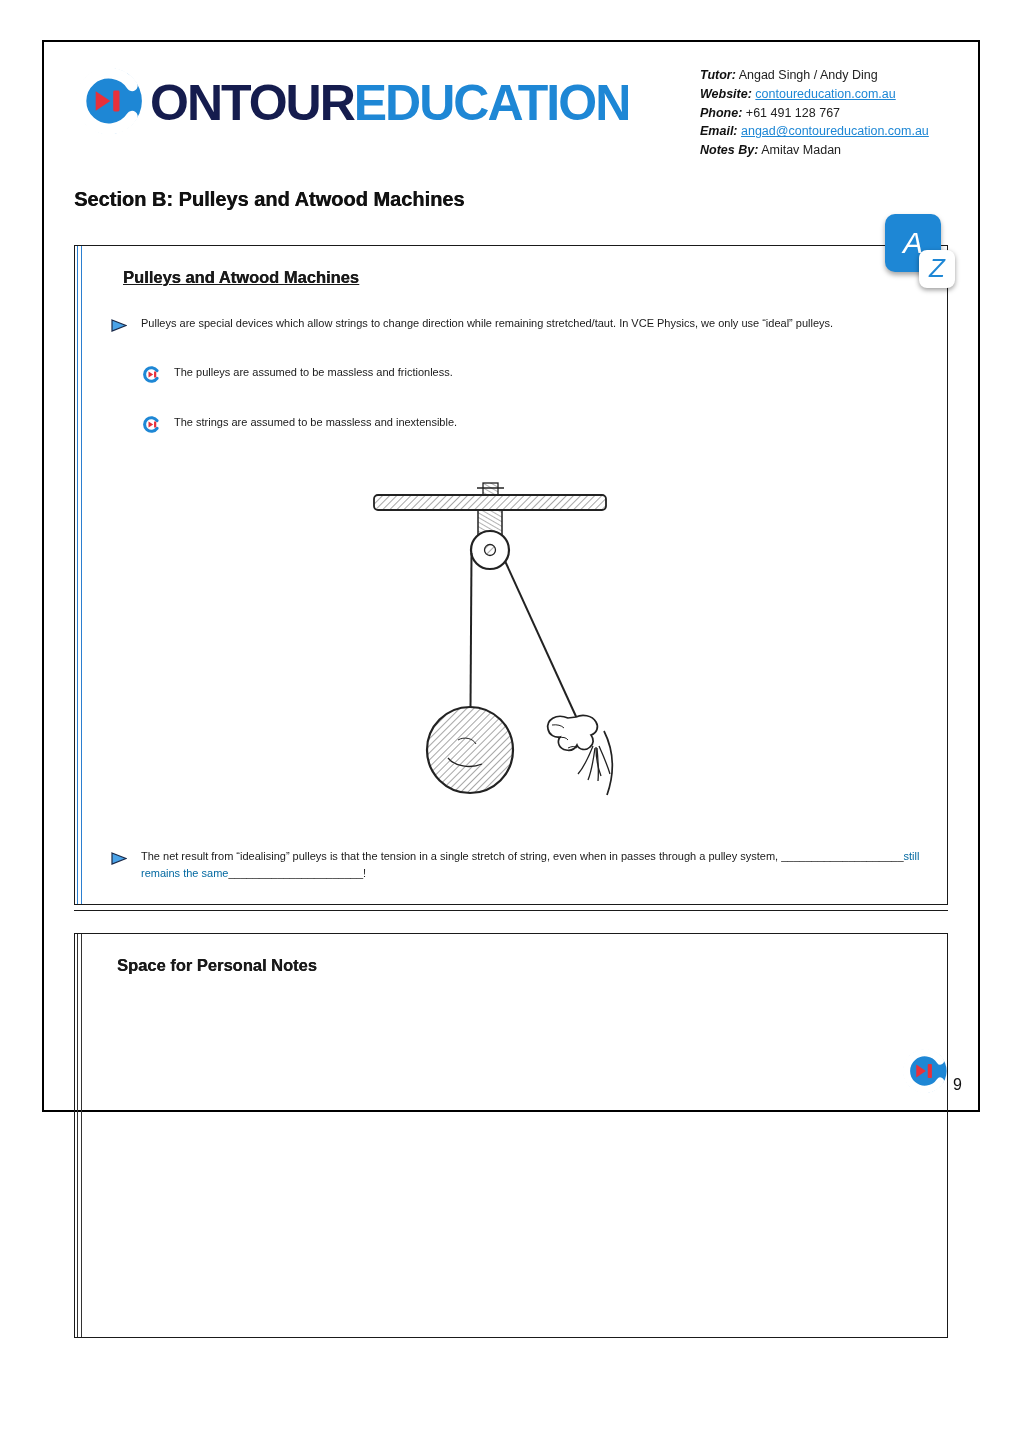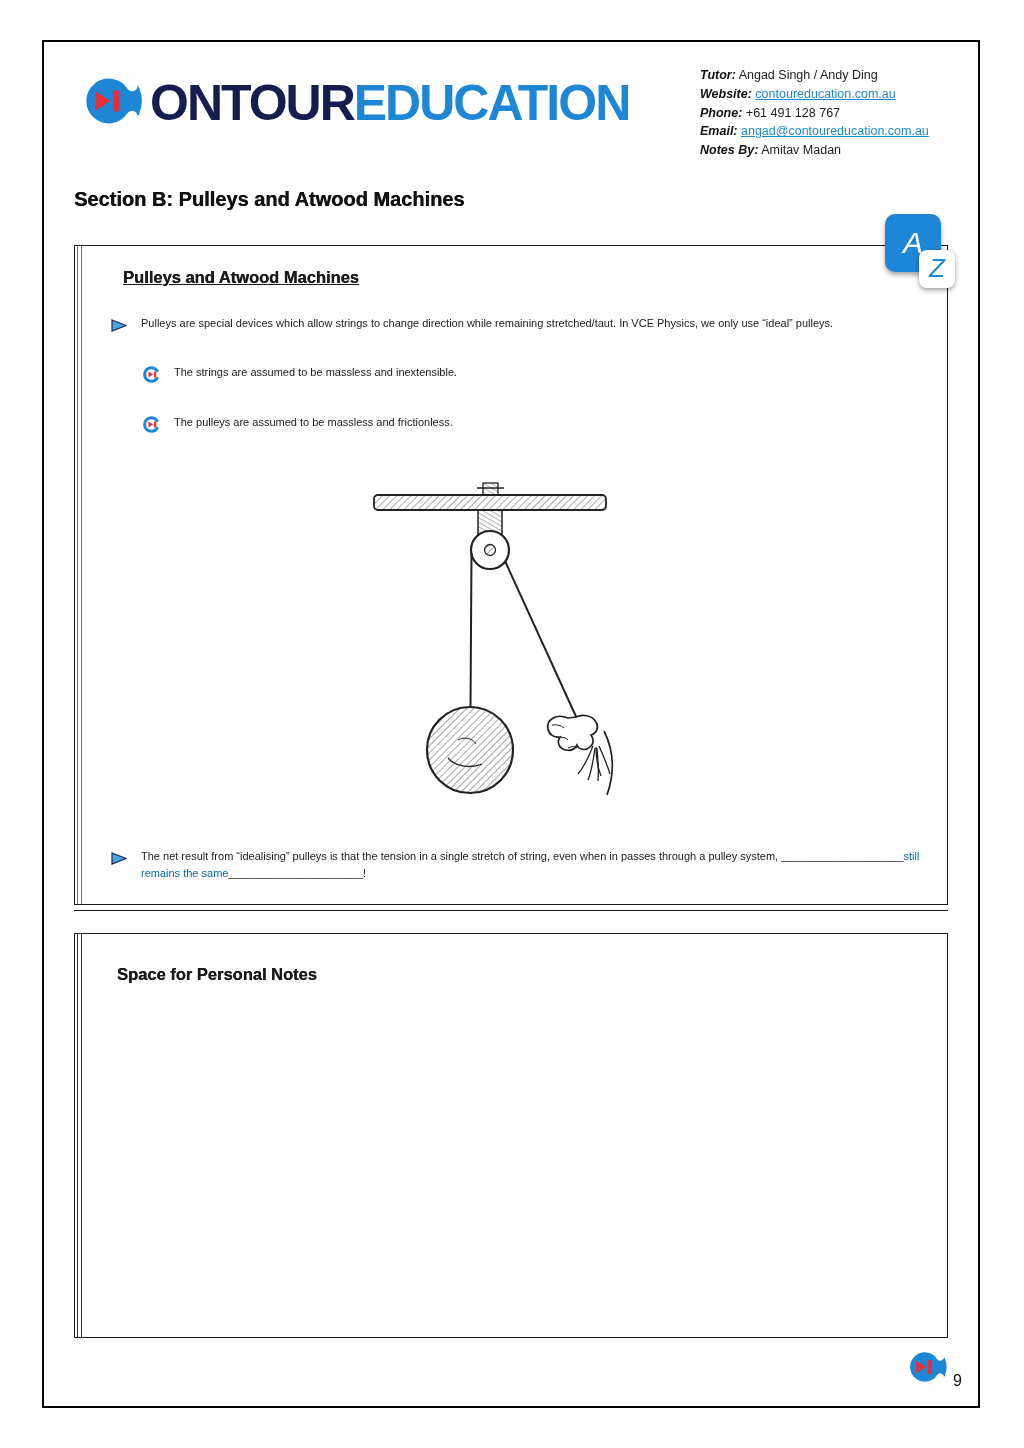--- a/index.html
+++ b/index.html
@@ -1,21 +1,21 @@
 <!DOCTYPE html>
 <html><head>
 <meta charset="utf-8">
 <style>
   html,body{margin:0;padding:0;background:#ffffff;}
   body{
     width:1024px;height:1448px;position:relative;
     font-family:"Liberation Sans","DejaVu Sans",sans-serif;color:#1a1a1a;
   }
   .frame{
-    position:absolute;left:42px;top:40px;width:938px;height:1368px;
+    position:absolute;left:42px;top:40px;width:938px;height:1072px;
     border:2px solid #000;background:#fff;box-sizing:border-box;
   }
   
   .header{display:flex;justify-content:space-between;align-items:flex-start;margin:24px 26px 0 30px;}
   .logo{display:flex;align-items:center;gap:6px;}
   .logo-text{font-size:50px;font-weight:bold;letter-spacing:-2px;line-height:1;white-space:nowrap;}
   .logo-ontour{color:#151c4e;}
   .logo-education{color:#1e87d5;}
   .contact{width:252px;font-size:12.5px;line-height:1.5;color:#222;}
   .contact .lbl{font-weight:bold;color:#111;font-style:italic;}
@@ -50,21 +50,21 @@
   .az-badge{position:absolute;top:-32px;right:-8px;width:70px;height:74px;}
   .az-a{position:absolute;left:0;top:0;width:56px;height:58px;background:#1e87d5;border-radius:10px;
     color:#fff;font-size:30px;display:flex;align-items:center;justify-content:center;
     box-shadow:0 3px 5px rgba(0,0,0,.35);font-style:italic;}
   .az-z{position:absolute;right:0;bottom:0;width:36px;height:38px;background:#fff;border-radius:8px;
     color:#1e87d5;font-size:26px;display:flex;align-items:center;justify-content:center;
     box-shadow:0 2px 5px rgba(0,0,0,.4);font-style:italic;}
   
   .notes-box{
     position:relative;margin:28px 30px 0 30px;height:405px;box-sizing:border-box;
-    border:1.5px solid #1a1a1a;padding:31px 26px 18px 36px;
+    border:1.5px solid #1a1a1a;padding:22px 26px 18px 36px;
   }
   .notes-box::before{
     content:"";position:absolute;left:2px;top:0;bottom:0;width:3px;
     border-left:1.5px solid #333;border-right:1.5px solid #333;
   }
   .notes-heading{font-size:16.5px;font-weight:bold;margin:0 0 0 6px;text-shadow:0.3px 0 0 #111;}
   
   .footer{position:absolute;right:16px;bottom:12px;display:flex;align-items:flex-end;gap:5px;}
   .page-num{font-size:16px;color:#111;margin-bottom:4px;}
 </style>
@@ -135,32 +135,32 @@
     </div>
 
     <div class="bullet sub-bullet">
       <span class="mini">
         <svg width="17" height="17" viewBox="0 0 20 20">
           <path d="M16.5 5.5 A 8 8 0 1 0 16.5 14.5" stroke="#1e87d5" stroke-width="3.6" fill="none" stroke-linecap="round"></path>
           <rect x="13" y="6.5" width="2.6" height="7" fill="#e8303a"></rect>
           <path d="M12 10 L6.5 6.5 v7 z" fill="#e8303a"></path>
         </svg>
       </span>
-      <span>The strings are assumed to be massless and inextensible.</span>
+      <span>The pulleys are assumed to be massless and frictionless.</span>
     </div>
 
     <div class="bullet sub-bullet">
       <span class="mini">
         <svg width="17" height="17" viewBox="0 0 20 20">
           <path d="M16.5 5.5 A 8 8 0 1 0 16.5 14.5" stroke="#1e87d5" stroke-width="3.6" fill="none" stroke-linecap="round"></path>
           <rect x="13" y="6.5" width="2.6" height="7" fill="#e8303a"></rect>
           <path d="M12 10 L6.5 6.5 v7 z" fill="#e8303a"></path>
         </svg>
       </span>
-      <span>The pulleys are assumed to be massless and frictionless.</span>
+      <span>The strings are assumed to be massless and inextensible.</span>
     </div>
 
     <div class="illustration">
       <svg width="300" height="340" viewBox="0 0 300 340">
         <defs>
           <pattern id="hatch" width="5" height="5" patternUnits="userSpaceOnUse" patternTransform="rotate(45)">
             <line x1="0" y1="0" x2="0" y2="5" stroke="#222" stroke-width="0.8"></line>
           </pattern>
           <pattern id="hatch2" width="4" height="4" patternUnits="userSpaceOnUse" patternTransform="rotate(120)">
             <line x1="0" y1="0" x2="0" y2="4" stroke="#222" stroke-width="0.7"></line>

